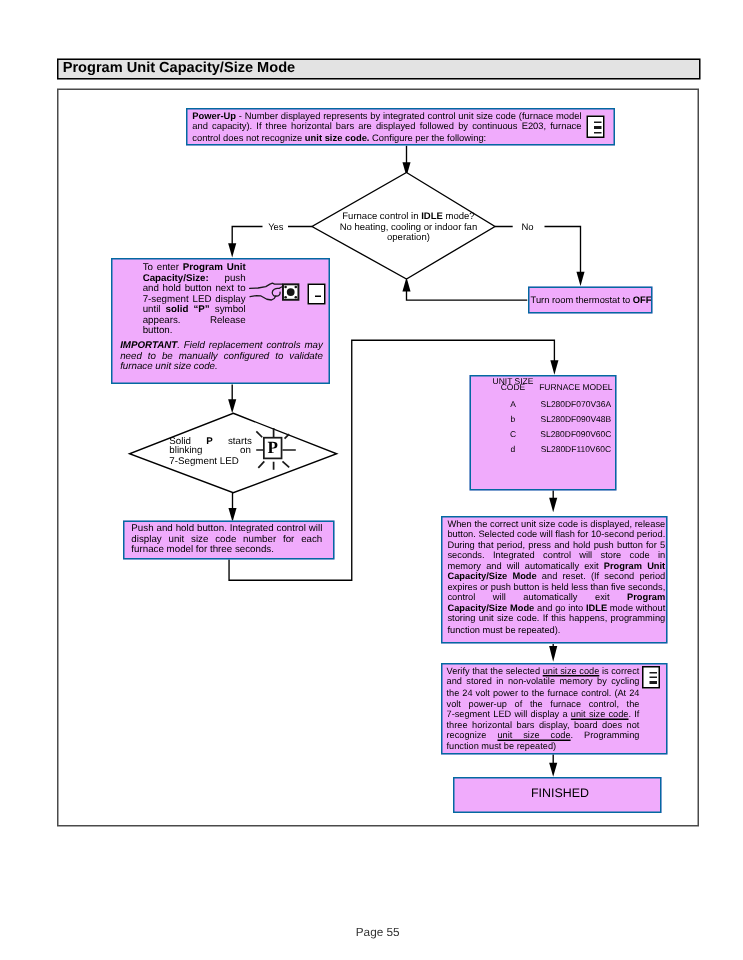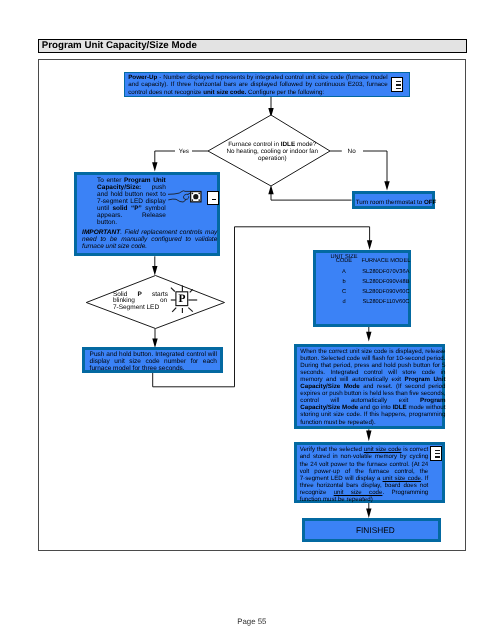--- a/index.html
+++ b/index.html
@@ -6,21 +6,21 @@
   body{width:495px;height:640px;font-family:"Liberation Sans",sans-serif;color:#000;position:relative;overflow:hidden;
        -webkit-font-smoothing:antialiased;text-rendering:geometricPrecision;}
   .page{position:absolute;left:0;top:0;width:495px;height:640px;}
   #svg{position:absolute;left:0;top:0;width:495px;height:640px;}
 
   .hdr{position:absolute;left:38px;top:39px;width:428.5px;height:14px;border:1.5px solid #000;background:#e3e3e3;box-sizing:border-box;}
   .hdr span{position:absolute;left:2.8px;top:0.2px;font-size:9.72px;font-weight:bold;white-space:nowrap;}
 
   .pagenum{position:absolute;left:4.3px;top:617px;width:495px;text-align:center;font-size:7.86px;color:#333;}
 
-  .box{position:absolute;border:3px solid #0369a1;background:#3b82f6;box-sizing:border-box;}
+  .box{position:absolute;border:1px solid #0369a1;background:#f0abfc;box-sizing:border-box;}
   .txt{position:absolute;box-sizing:border-box;font-size:6.25px;line-height:7.5px;text-align:justify;}
   .txt > span{display:inline;}
   b{font-weight:bold;}
   i{font-style:italic;}
   u{text-decoration:underline;}
 
   
   #powerup{left:124px;top:72px;width:286px;height:25px;border-width:1.3px;}
   #powerup .txt{left:3.2px;top:0.9px;width:259.5px;font-size:6.26px;line-height:7.5px;}
 

